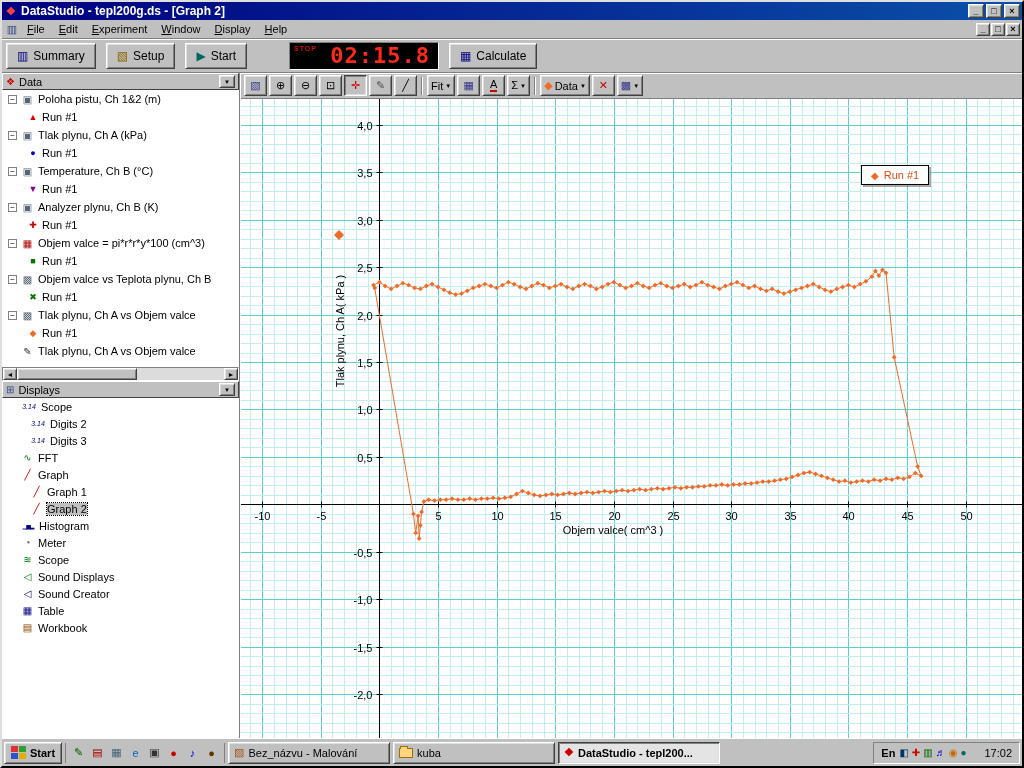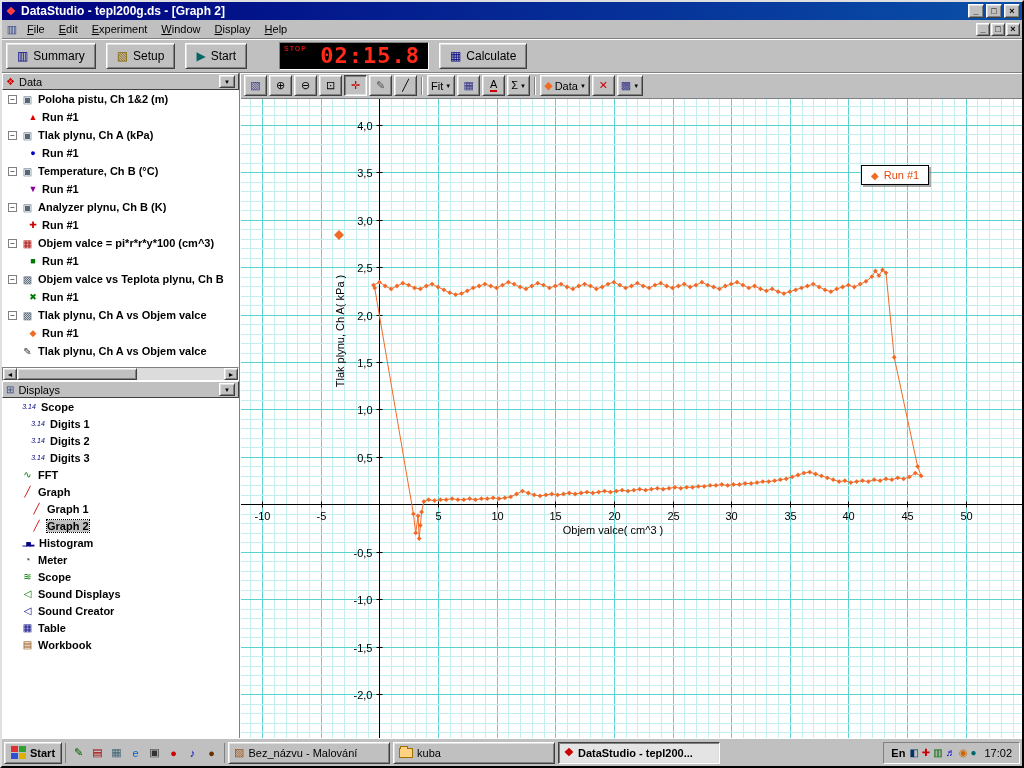--- a/index.html
+++ b/index.html
@@ -26,21 +26,21 @@
   .menubar .micon{width:16px;text-align:center;color:#334488;font-size:11px;}
   .menu-item{padding:2px 7px;cursor:default;}
   .menu-item u{text-decoration:underline;}
   .childbtns{margin-left:auto;display:flex;gap:1px;}
   .childbtns .winbtn{width:14px;height:13px;}
   
   .toolbar1{height:34px;display:flex;align-items:center;padding:3px 4px;gap:10px;flex:0 0 auto;
             border-bottom:1px solid #808080;box-shadow:0 1px 0 #fff;}
   .bigbtn{height:26px;display:flex;align-items:center;gap:5px;padding:0 10px;font-size:12px;cursor:default;}
   .bigbtn .bicon{font-size:12px;}
-  .timerbox{width:150px;height:28px;background:#000;position:relative;margin-left:22px;
+  .timerbox{width:150px;height:28px;background:#000;position:relative;margin-left:32px;
             border:1px solid;border-color:#808080 #fff #fff #808080;}
   .timerbox .stoplbl{position:absolute;top:2px;left:4px;color:#cc1111;font-size:7px;font-weight:bold;letter-spacing:1px;}
   .timerbox .digits{position:absolute;right:8px;top:0;font-family:"DejaVu Sans Mono",monospace;
                     font-size:22px;font-weight:bold;color:#ff2a1a;letter-spacing:1px;}
   
   .main{flex:1;display:flex;min-height:0;}
   .left{width:238px;flex:0 0 auto;display:flex;flex-direction:column;border-right:1px solid #808080;}
   .panel-header{height:17px;display:flex;align-items:center;gap:4px;padding:0 3px;flex:0 0 auto;
                 background:#c0c0c0;border:1px solid;border-color:#fff #404040 #404040 #fff;}
   .panel-header .phicon{font-size:10px;}
@@ -52,21 +52,21 @@
   .drow{height:17px;}
   .expander{width:9px;height:9px;flex:0 0 auto;border:1px solid #808080;background:#fff;
             font-size:8px;line-height:7px;text-align:center;}
   .spacer9{width:9px;flex:0 0 auto;}
   .dicon{width:15px;flex:0 0 auto;text-align:center;font-size:10px;}
   .txt-icon{font-size:7px;font-style:italic;width:18px;color:#000080;}
   .txt-icon2{font-size:6px;letter-spacing:-1px;width:16px;}
   .marker{width:12px;flex:0 0 auto;text-align:center;font-size:9px;}
   .run-row{padding-left:25px;}
   .child-row{padding-left:27px;}
-  .tlabel{font-size:11px;font-weight:bold;}
+  .tlabel{font-size:11px;}
   .sel-label{background:#c0c0c0;outline:1px dotted #000;}
   
   .hscroll{height:14px;flex:0 0 auto;background:#dcdcdc;display:flex;align-items:stretch;}
   .sarrow{width:14px;display:flex;align-items:center;justify-content:center;font-size:7px;}
   .sthumb{width:120px;margin:0;}
   
   .right{flex:1;display:flex;flex-direction:column;min-width:0;border-left:1px solid #fff;}
   .toolbar2{height:26px;flex:0 0 auto;display:flex;align-items:center;gap:2px;padding:2px 3px;
             border-bottom:1px solid #808080;box-shadow:0 1px 0 #fff;}
   .tbtn{height:21px;min-width:23px;display:flex;align-items:center;justify-content:center;gap:2px;padding:0 3px;font-size:11px;}
@@ -87,21 +87,21 @@
   .winlogo i{display:block;}
   .ql{display:flex;gap:2px;padding:0 4px;border-left:1px solid #808080;border-right:1px solid #808080;height:20px;align-items:center;}
   .qlicon{width:17px;height:17px;display:flex;align-items:center;justify-content:center;font-size:11px;}
   .taskbtn{width:162px;height:22px;display:flex;align-items:center;gap:4px;padding:0 5px;font-size:11px;
            white-space:nowrap;overflow:hidden;}
   .taskbtn.active{font-weight:bold;background:#e4e4e4;}
   .folder-ic{width:14px;height:10px;background:#ffd37f;border:1px solid #a07000;position:relative;flex:0 0 auto;}
   .folder-ic::before{content:"";position:absolute;left:0;top:-3px;width:6px;height:2px;background:#ffd37f;border:1px solid #a07000;border-bottom:none;}
   .tray{margin-left:auto;height:22px;display:flex;align-items:center;gap:4px;padding:0 7px;font-size:11px;}
   .trayicon{font-size:10px;}
-  .tray .clock{margin-left:4px;}
+  .tray .clock{margin-left:14px;}
 </style>
 </head>
 <body>
 
 <div id="app">
 
   <div class="titlebar">
     <span class="ticon">❖</span>
     <span class="ttext">DataStudio - tepl200g.ds - [Graph 2]</span>
     <span class="winbtns">
@@ -238,24 +238,20 @@
       <div class="panel-header">
         <span class="phicon" style="color:#334488">⊞</span>
         <span>Displays</span>
         <span class="hdr-drop out">▼</span>
       </div>
       <div class="tree" id="displays-tree">
           <div class="trow drow">
             <span class="spacer9"></span>
             <span class="dicon txt-icon" style="color: rgb(0, 0, 128);">3.14</span>
             <span class="tlabel">Scope</span>
-          </div>
-          <div class="trow drow child-row">
-            <span class="dicon txt-icon" style="color: rgb(0, 0, 128);">3.14</span>
-            <span class="tlabel">Digits 1</span>
           </div>
           <div class="trow drow child-row">
             <span class="dicon txt-icon" style="color: rgb(0, 0, 128);">3.14</span>
             <span class="tlabel">Digits 2</span>
           </div>
           <div class="trow drow child-row">
             <span class="dicon txt-icon" style="color: rgb(0, 0, 128);">3.14</span>
             <span class="tlabel">Digits 3</span>
           </div>
           <div class="trow drow">

